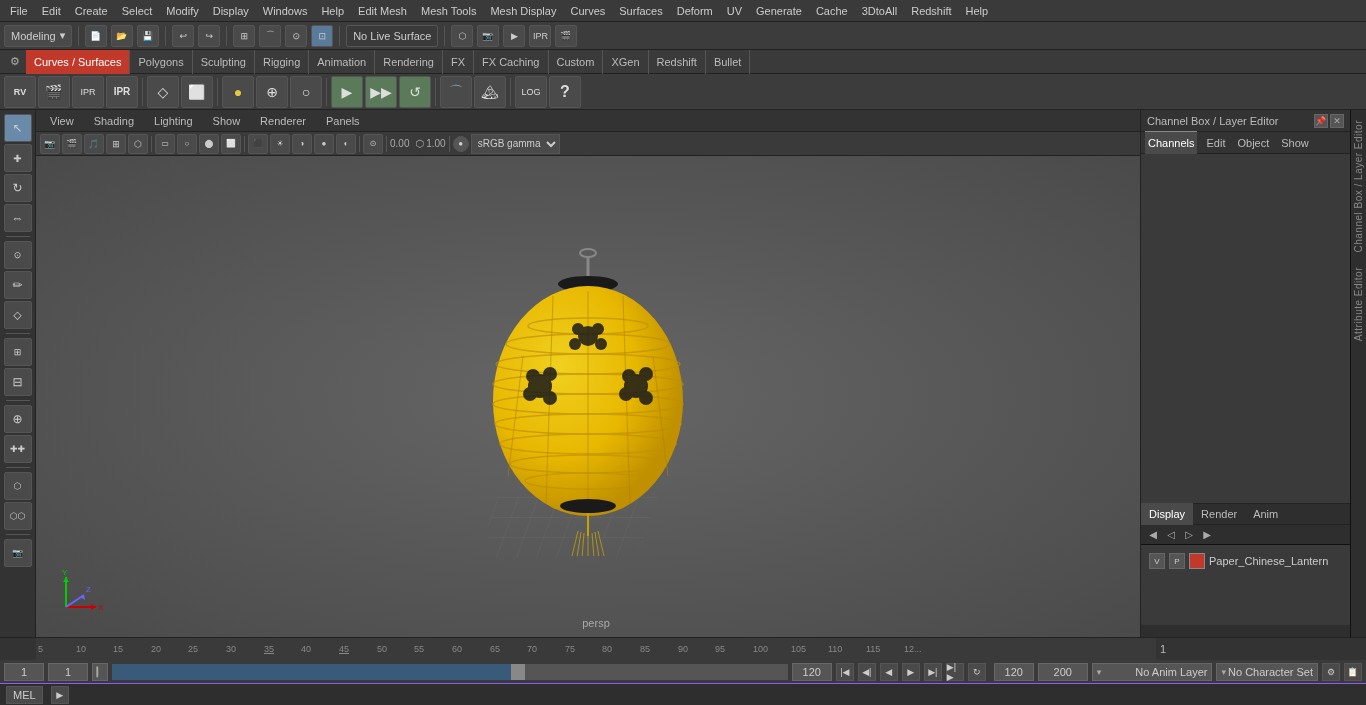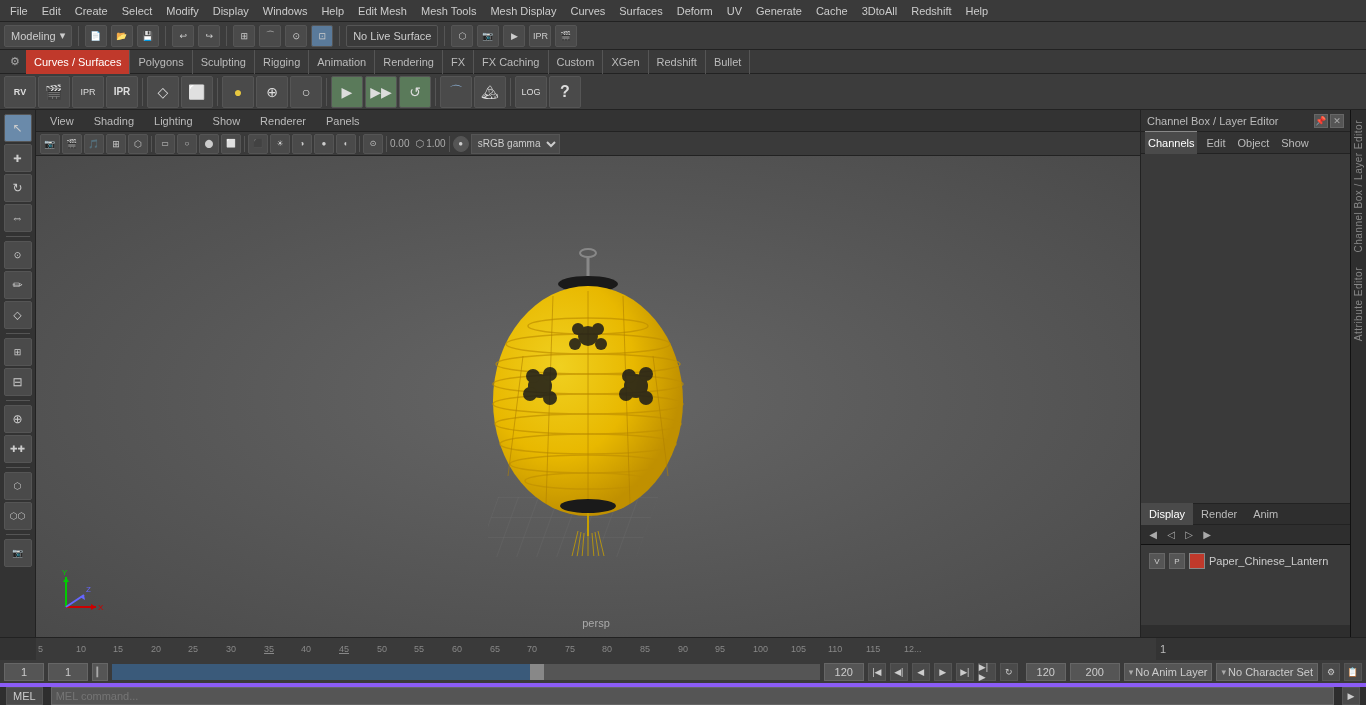--- a/index.html
+++ b/index.html
@@ -185,21 +185,21 @@
       font-size: 11px; text-align: center; outline: none;
     }
     .playback-btn {
       width: 18px; height: 18px; background: #4a4a4a; border: 1px solid #555;
       display: flex; align-items: center; justify-content: center; cursor: pointer;
       font-size: 9px; color: #ccc;
     }
 
     
     #status-bar {
-      height: 22px; background: #2e2e2e; border-top: 4px solid #8b5cf6;
+      height: 22px; background: #2e2e2e; border-top: 1px solid #8b5cf6;
       display: flex; align-items: center; padding: 0 6px; gap: 8px;
     }
     #mel-input { flex: 1; height: 18px; background: #555; border: 1px solid #666; color: #ccc; font-size: 11px; outline: none; padding: 0 4px; }
     .status-btn { width: 18px; height: 18px; background: #4a4a4a; border: 1px solid #555; display: flex; align-items: center; justify-content: center; cursor: pointer; font-size: 9px; color: #ccc; }
 
     
     #lantern-container {
       position: absolute; top: 50%; left: 50%; transform: translate(-50%, -50%);
     }
     .vp-dropdown { height: 20px; background: #4a4a4a; border: 1px solid #555; color: #ccc; font-size: 10px; padding: 0 2px; }
@@ -563,29 +563,28 @@
   <div class="playback-btn">▶</div>
   <div class="playback-btn">▶|</div>
   <div class="playback-btn">▶|▶</div>
   <div class="playback-btn">↻</div>
 
   <input class="frame-input" value="120" style="margin-left: 4px;">
   <input class="frame-input" value="200" style="width: 50px;">
 
   <div style="display:flex;align-items:center;background:#555;border:1px solid #666;height:18px;padding:0 4px;gap:2px;cursor:pointer;">
     <span style="font-size:9px;color:#aaa;">▾</span>
-    <span style="font-size:11px;color:#ccc;">No Anim Layer</span>
+    <span style="font-size:11px;color:#ccc;margin-left:32px;">No Anim Layer</span>
   </div>
 
   <div style="display:flex;align-items:center;background:#555;border:1px solid #666;height:18px;padding:0 4px;gap:2px;cursor:pointer;">
     <span style="font-size:9px;color:#aaa;">▾</span>
     <span style="font-size:11px;color:#ccc;">No Character Set</span>
   </div>
 
   <div class="playback-btn">⚙</div>
   <div class="playback-btn">📋</div>
 </div>
 
 <div id="status-bar">
   <div style="background:#4a4a4a;border:1px solid #555;height:18px;padding:0 6px;display:flex;align-items:center;cursor:pointer;font-size:11px;color:#ccc;">MEL</div>
-  <input id="mel-input" placeholder="MEL command..." style="">
   <div class="status-btn">▶</div>
 </div>
 
 </body></html>

